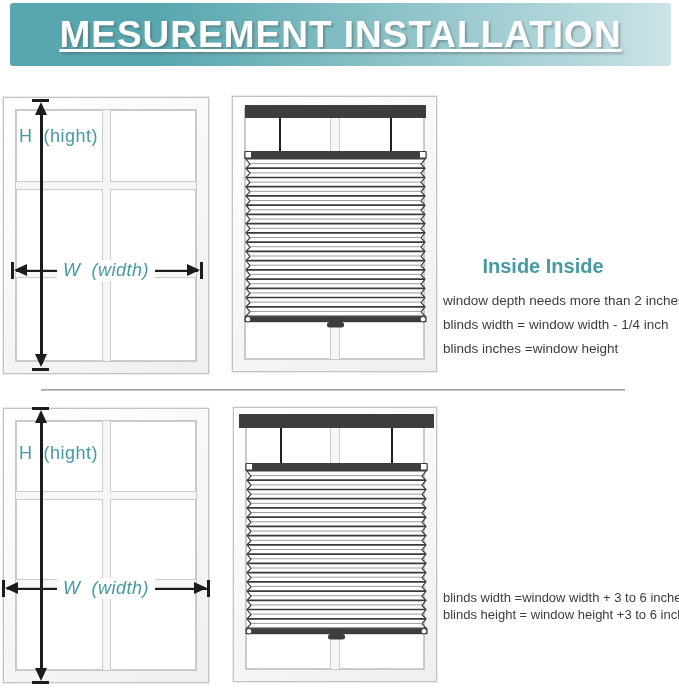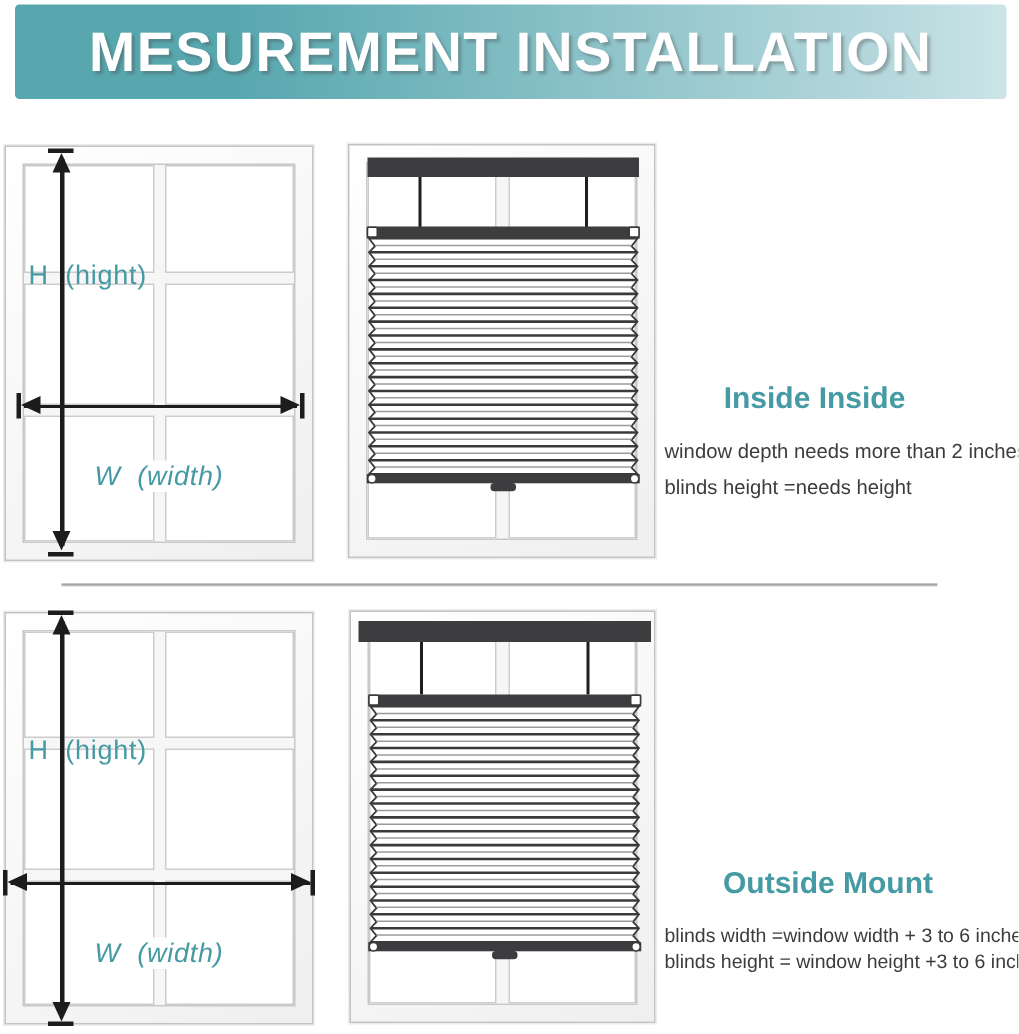--- a/index.html
+++ b/index.html
@@ -6,21 +6,21 @@
   *{box-sizing:border-box;}
   .stage{position:relative;width:679px;height:689px;background:#fff;overflow:hidden;
          font-family:"Liberation Sans",sans-serif;}
 
   
   .banner{position:absolute;left:10px;top:3px;width:661px;height:63px;border-radius:3px;
           background:linear-gradient(90deg,var(--banner-teal-left,#58a7af) 0%,#58a7af 22%,
                      var(--banner-teal-right,#b9dade) 90%,#cbe4e8 100%);
           display:flex;align-items:center;justify-content:center;}
   .banner span{color:#fff;font-size:37px;font-weight:bold;letter-spacing:1px;
-               text-shadow:2px 2px 2px rgba(70,70,70,.35);white-space:nowrap;}
+               text-shadow:2px 2px 2px rgba(70,70,70,.35);white-space:nowrap;text-decoration:underline;}
 
   
   .win{position:absolute;background:linear-gradient(145deg,#ffffff,#efefef);
        border:1px solid #c3c3c3;box-shadow:0 0 0 1px #ececec;padding:11px;}
   .opening{position:relative;width:100%;height:100%;border:1px solid #c8c8c8;
            background:#f6f6f6;display:grid;gap:7px;padding:0;}
   .measure .opening{grid-template-columns:1fr 1fr;grid-template-rows:70fr 79fr 82fr;}
   .blinds .opening{grid-template-columns:1fr 1fr;grid-template-rows:1fr;gap:8px;}
   .pane{background:#fff;border:1px solid #cccccc;}
 
@@ -34,21 +34,21 @@
   .tri{position:absolute;width:0;height:0;z-index:4;}
   .tri-up{border-left:6.5px solid transparent;border-right:6.5px solid transparent;
           border-bottom:13px solid var(--arrow-black,#1c1c1c);}
   .tri-down{border-left:6.5px solid transparent;border-right:6.5px solid transparent;
             border-top:13px solid var(--arrow-black,#1c1c1c);}
   .tri-left{border-top:6.5px solid transparent;border-bottom:6.5px solid transparent;
             border-right:13px solid var(--arrow-black,#1c1c1c);}
   .tri-right{border-top:6.5px solid transparent;border-bottom:6.5px solid transparent;
              border-left:13px solid var(--arrow-black,#1c1c1c);}
   .mlabel{position:absolute;color:var(--accent-teal,#459aa3);font-size:18px;
-          letter-spacing:.5px;white-space:pre;z-index:5;margin-top:47px;}
+          letter-spacing:.5px;white-space:pre;z-index:5;}
   .wlabel{left:50%;transform:translateX(-50%);background:#fff;padding:0 6px;font-style:italic;}
 
   
   .wA .tick-ht{left:28px;top:1px;width:17px;height:2.5px;}
   .wA .head-up{left:30.5px;top:4px;}
   .wA .vline{left:36px;top:8px;width:2.5px;height:258px;}
   .wA .head-dn{left:30.5px;top:256px;}
   .wA .tick-hb{left:28px;top:270px;width:17px;height:2.5px;}
   .wA .hlabel{left:15px;top:28px;}
   .wA .tick-vl{left:7px;top:164px;width:2.5px;height:17px;}
@@ -180,21 +180,22 @@
         <circle cx="5" cy="168.2" r="2.8" fill="#fff" stroke="#3a3a3a" stroke-width="1"></circle>
         <circle cx="180" cy="168.2" r="2.8" fill="#fff" stroke="#3a3a3a" stroke-width="1"></circle>
         <rect x="84" y="171" width="17" height="5.5" rx="2.5" style="fill:#3d3d3f"></rect>
       </svg>
   </div>
 
   <div class="tblock" id="inside-block">
     <h2>Inside Inside</h2>
     <div class="lines">
       <div>window depth needs more than 2 inches</div>
-      <div>blinds height =needs height</div>
+      <div>blinds width = window width - 1/4 inch</div>
+      <div>blinds inches =window height</div>
     </div>
   </div>
 
   <div class="divider"></div>
 
   <div class="win measure wB" id="win-measure-bottom">
     <div class="opening">
       <div class="pane"></div>
       <div class="pane"></div>
       <div class="pane"></div>
@@ -263,20 +264,19 @@
         <rect x="2" y="0.5" width="6.5" height="6.5" rx="1" fill="#fff" stroke="#3a3a3a" stroke-width="1"></rect>
         <rect x="176.5" y="0.5" width="6.5" height="6.5" rx="1" fill="#fff" stroke="#3a3a3a" stroke-width="1"></rect>
         <rect x="1.5" y="165.2" width="182" height="6" style="fill:#3d3d3f"></rect>
         <circle cx="5" cy="168.2" r="2.8" fill="#fff" stroke="#3a3a3a" stroke-width="1"></circle>
         <circle cx="180" cy="168.2" r="2.8" fill="#fff" stroke="#3a3a3a" stroke-width="1"></circle>
         <rect x="84" y="171" width="17" height="5.5" rx="2.5" style="fill:#3d3d3f"></rect>
       </svg>
   </div>
 
   <div class="tblock" id="outside-block">
-    <h2>Outside Mount</h2>
     <div class="lines">
       <div>blinds width =window width + 3 to 6 inches</div>
       <div>blinds height = window height +3 to 6 inches</div>
     </div>
   </div>
 
 </div>
 
 </body></html>

